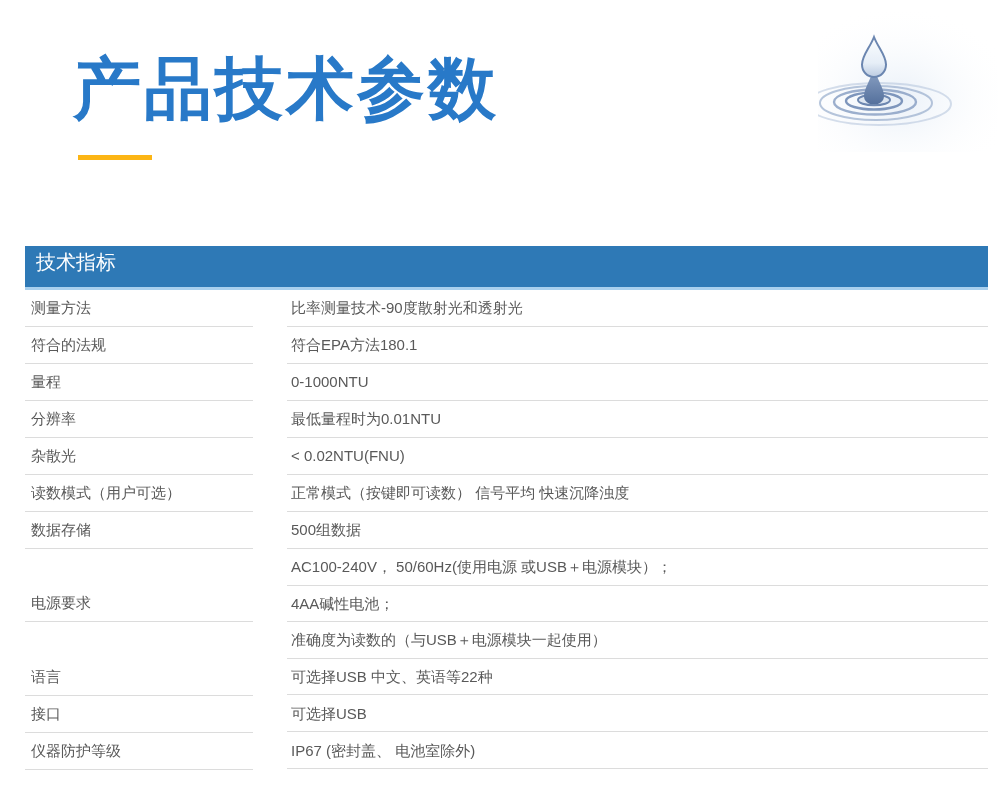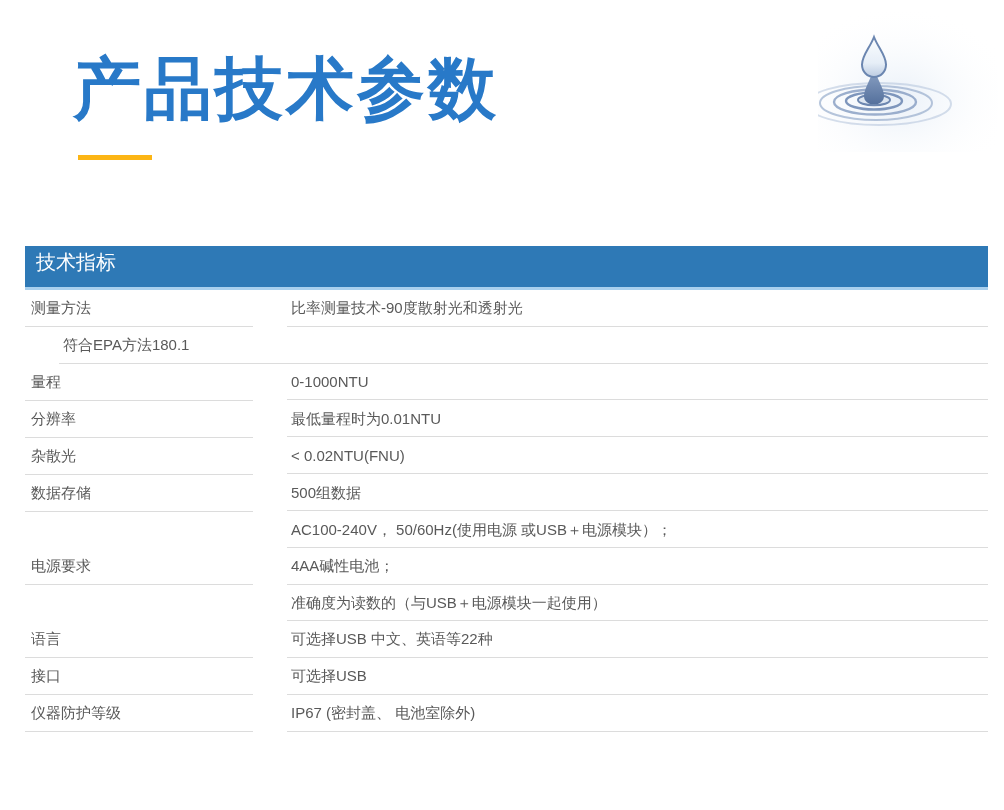--- a/index.html
+++ b/index.html
@@ -107,20 +107,21 @@
     <div class="spec-header">技术指标</div>
     <div id="rows">
         <div class="row">
           <div class="cell label">测量方法</div>
           <div class="gap"></div>
           <div class="cell values">
             <div class="vline">比率测量技术-90度散射光和透射光</div>
           </div>
         </div>
         <div class="row">
+          <div class="cell label">符合的法规</div>
           <div class="gap"></div>
           <div class="cell values">
             <div class="vline">符合EPA方法180.1</div>
           </div>
         </div>
         <div class="row">
           <div class="cell label">量程</div>
           <div class="gap"></div>
           <div class="cell values">
             <div class="vline">0-1000NTU</div>
@@ -131,20 +132,27 @@
           <div class="gap"></div>
           <div class="cell values">
             <div class="vline">最低量程时为0.01NTU</div>
           </div>
         </div>
         <div class="row">
           <div class="cell label">杂散光</div>
           <div class="gap"></div>
           <div class="cell values">
             <div class="vline">&lt; 0.02NTU(FNU)</div>
+          </div>
+        </div>
+        <div class="row">
+          <div class="cell label">读数模式（用户可选）</div>
+          <div class="gap"></div>
+          <div class="cell values">
+            <div class="vline">正常模式（按键即可读数） 信号平均 快速沉降浊度</div>
           </div>
         </div>
         <div class="row">
           <div class="cell label">数据存储</div>
           <div class="gap"></div>
           <div class="cell values">
             <div class="vline">500组数据</div>
           </div>
         </div>
         <div class="row">

